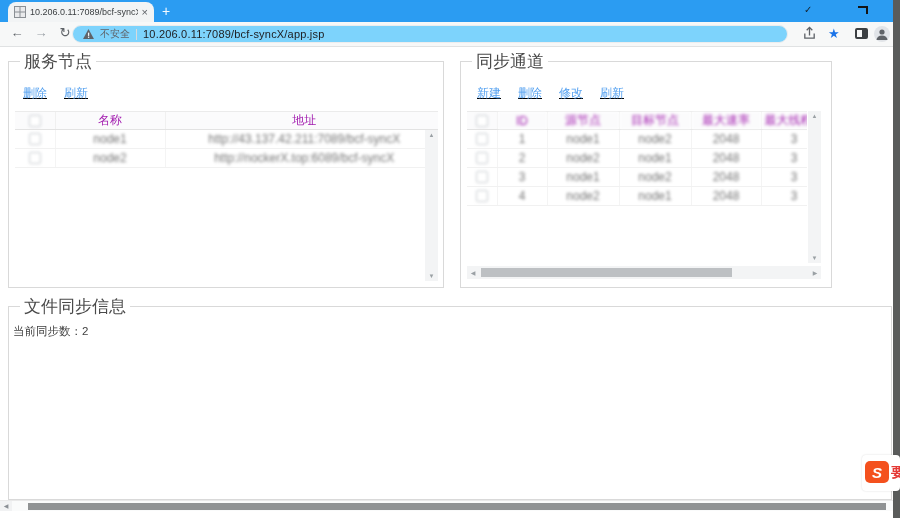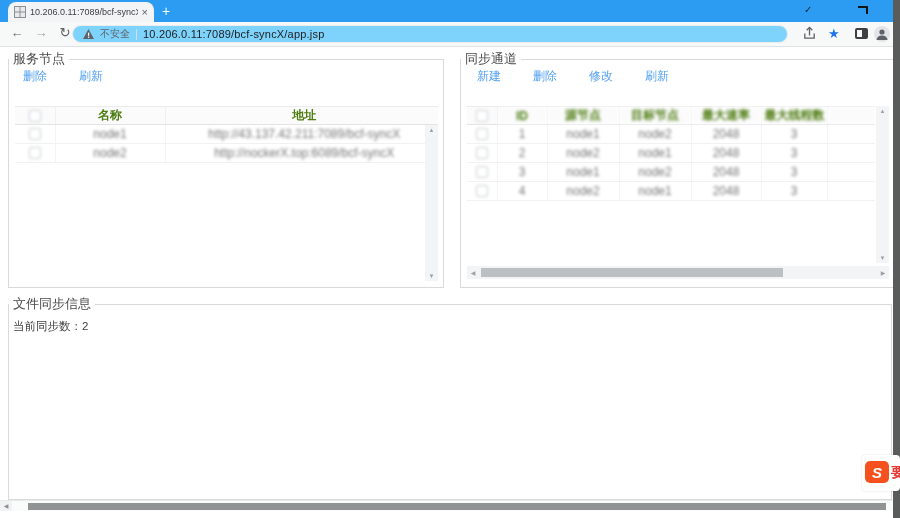--- a/index.html
+++ b/index.html
@@ -27,28 +27,28 @@
   #sec-label { font-size:10px; color:#5f6368; }
   #omni-div { width:1px; height:11px; background:#d8dadc; }
   #omni-url { font-size:11px; color:#202124; letter-spacing:.2px;text-align:right; }
   .tb-icon { position:absolute; top:4px; }
   #star-icon { color:#1a73e8; font-size:13px; line-height:16px; }
   #sidepanel-icon { width:13px; height:11px; border:2px solid #3c4043; border-radius:2px; position:relative; }
   #sidepanel-icon .fill { position:absolute; right:0; top:0; width:4px; height:100%; background:#3c4043; }
 
   
   fieldset { position:absolute; border:1px solid #d9d9d9; background:#fff; }
-  legend { font-size:13px; color:#4a4a4a; margin-left:0; padding:0 4px; }
-  .btnbar { position:absolute; left:14px; top:0; display:flex; gap:32px; }
+  legend { font-size:17px; color:#4a4a4a; margin-left:11px; padding:0 4px; }
+  .btnbar { position:absolute; left:14px; top:12px; display:flex; gap:17px;text-decoration:underline; }
   .linkbtn { font-size:12px; color:#55a1f0; cursor:pointer; white-space:nowrap; }
 
   
   .tblwrap { position:absolute; overflow:hidden; }
   table.grid { border-collapse:collapse; table-layout:fixed; font-size:12px; }
-  .grid th { font-weight:bold; color:#4d7c0f; background:#fbfbfc; height:18px;
+  .grid th { font-weight:normal; color:#a21caf; background:#fbfbfc; height:18px;
     border-top:1px solid #ebebeb; border-bottom:1px solid #e3e3e3; border-left:1px solid #f0f0f0;
     white-space:nowrap; overflow:hidden; text-align:center; padding:0 3px;margin-top:28px; }
   .grid th:first-child { border-left:none; }
   .grid td { height:19px; color:#777; border-bottom:1px solid #f1f1f1; border-left:1px solid #f4f4f4;
     white-space:nowrap; overflow:hidden; text-align:center; padding:0 3px; }
   .grid td:first-child { border-left:none; }
   .la { text-align:right; padding-left:8px !important; }
   .redact { color:#8f9296; filter:blur(1.4px); }
   .cb { width:12px; height:12px; border:1px solid #c7cbd0; border-radius:2px; background:#fff; margin:0 auto; }
 
@@ -164,21 +164,21 @@
             </tr>
           </tbody>
       </table>
       <div class="vscroll" style="right:0;top:19px;bottom:0">
         <span>▲</span>
         <span>▼</span>
       </div>
     </div>
   </fieldset>
 
-  <fieldset id="fs-right" style="left:460px;top:50px;width:440px;height:238px">
+  <fieldset id="fs-right" style="left:460px;top:50px;width:372px;height:238px">
     <legend>同步通道</legend>
     <div class="btnbar" style="left:16px">
       <span class="linkbtn">新建</span>
       <span class="linkbtn">删除</span>
       <span class="linkbtn">修改</span>
       <span class="linkbtn">刷新</span>
     </div>
     <div class="tblwrap" style="left:6px;right:24px;top:38px;bottom:24px">
       <table class="grid" style="width:550px">
         <colgroup>

